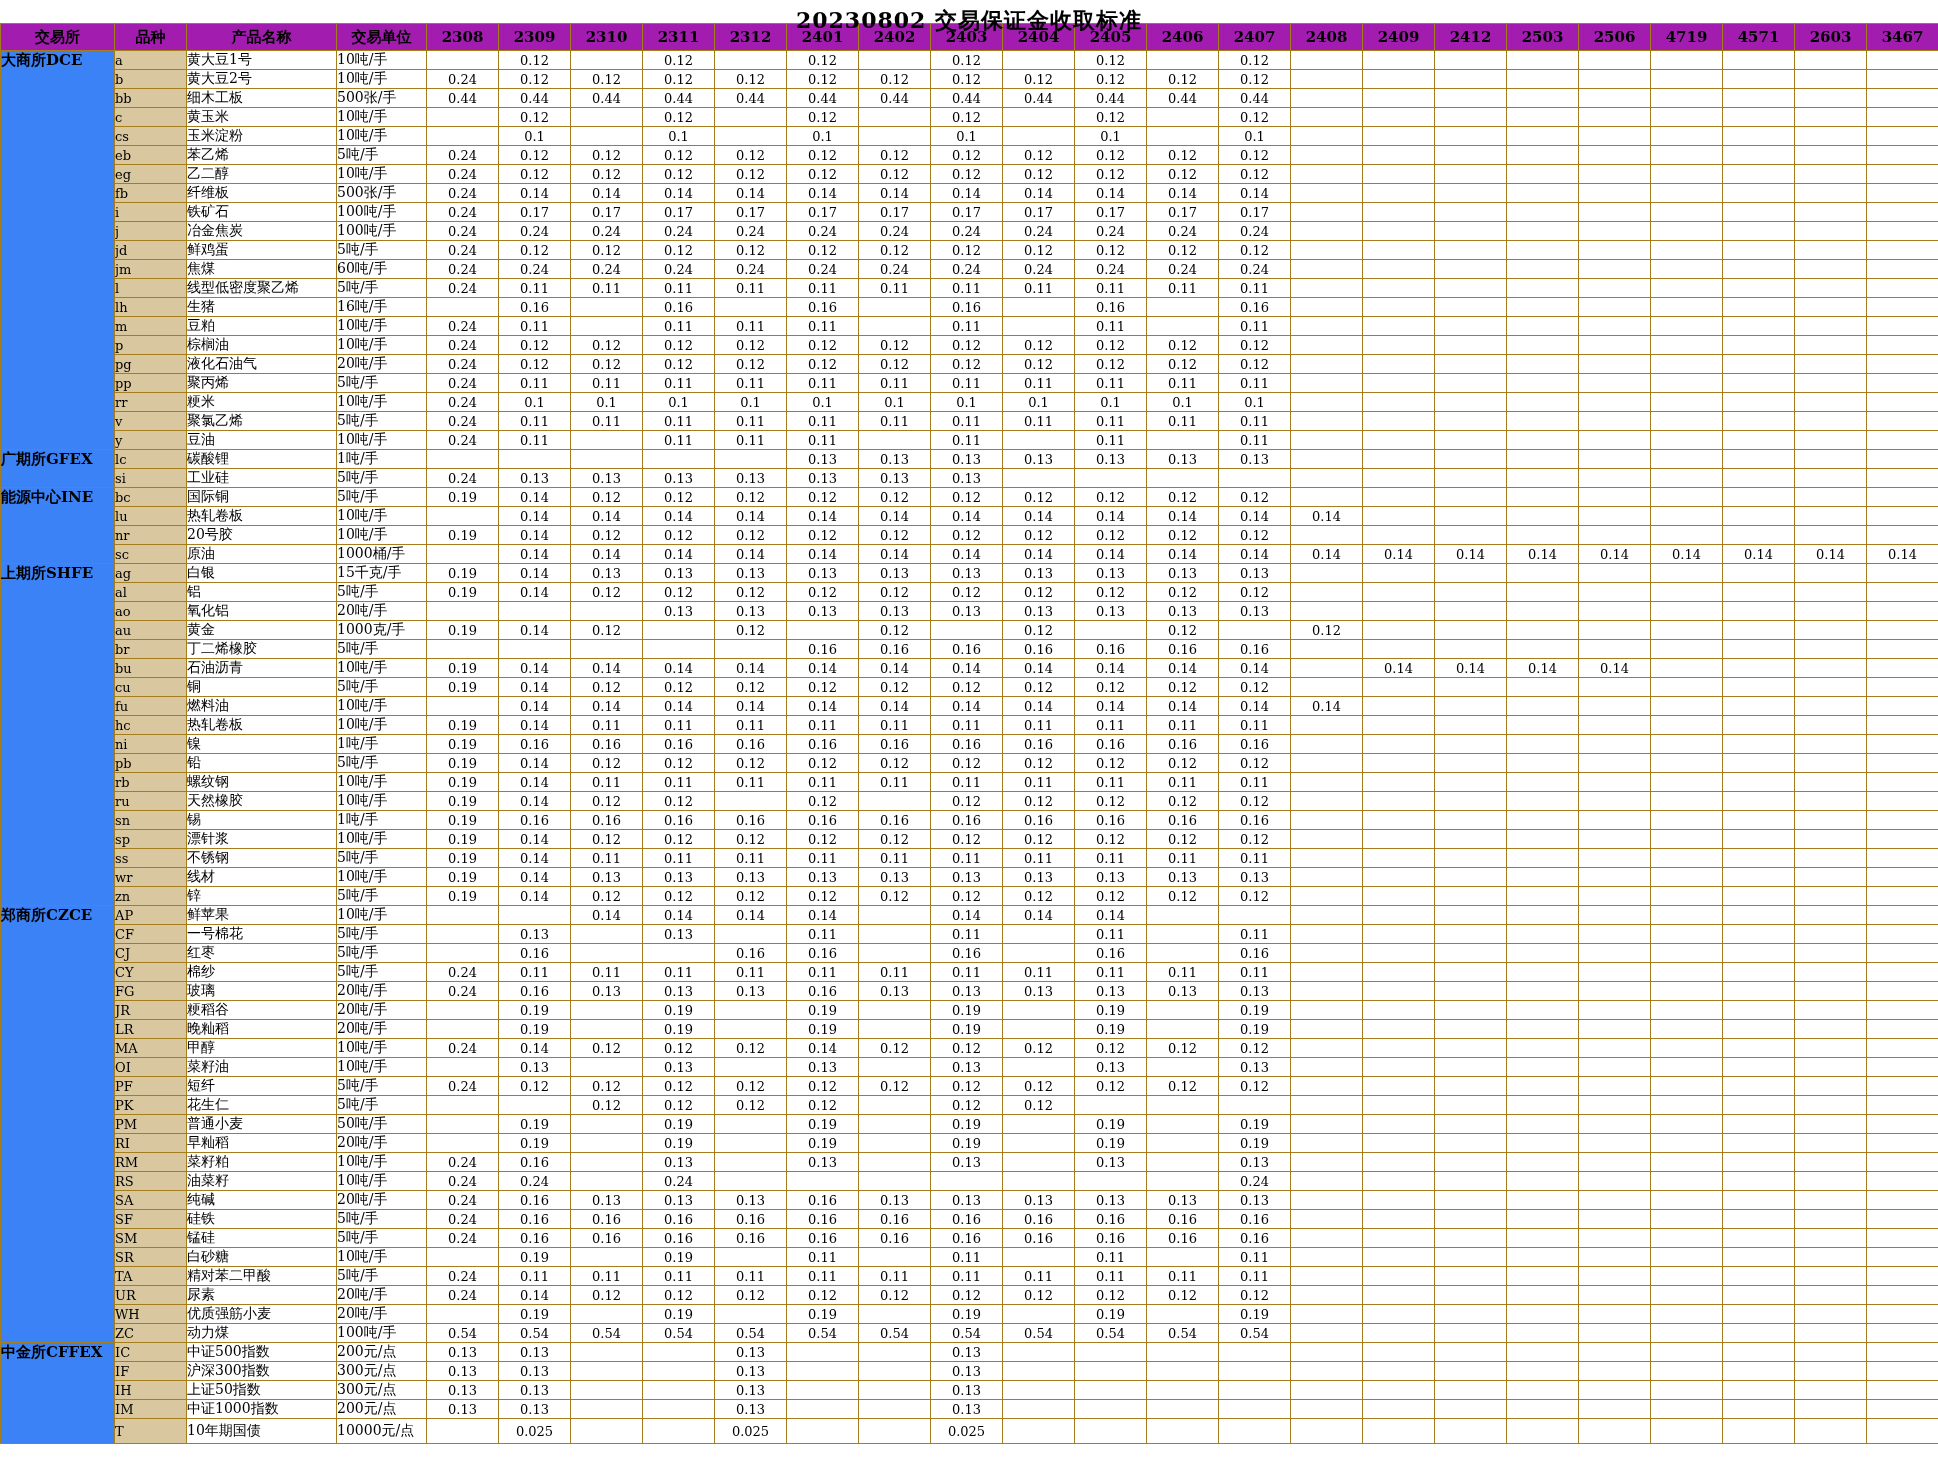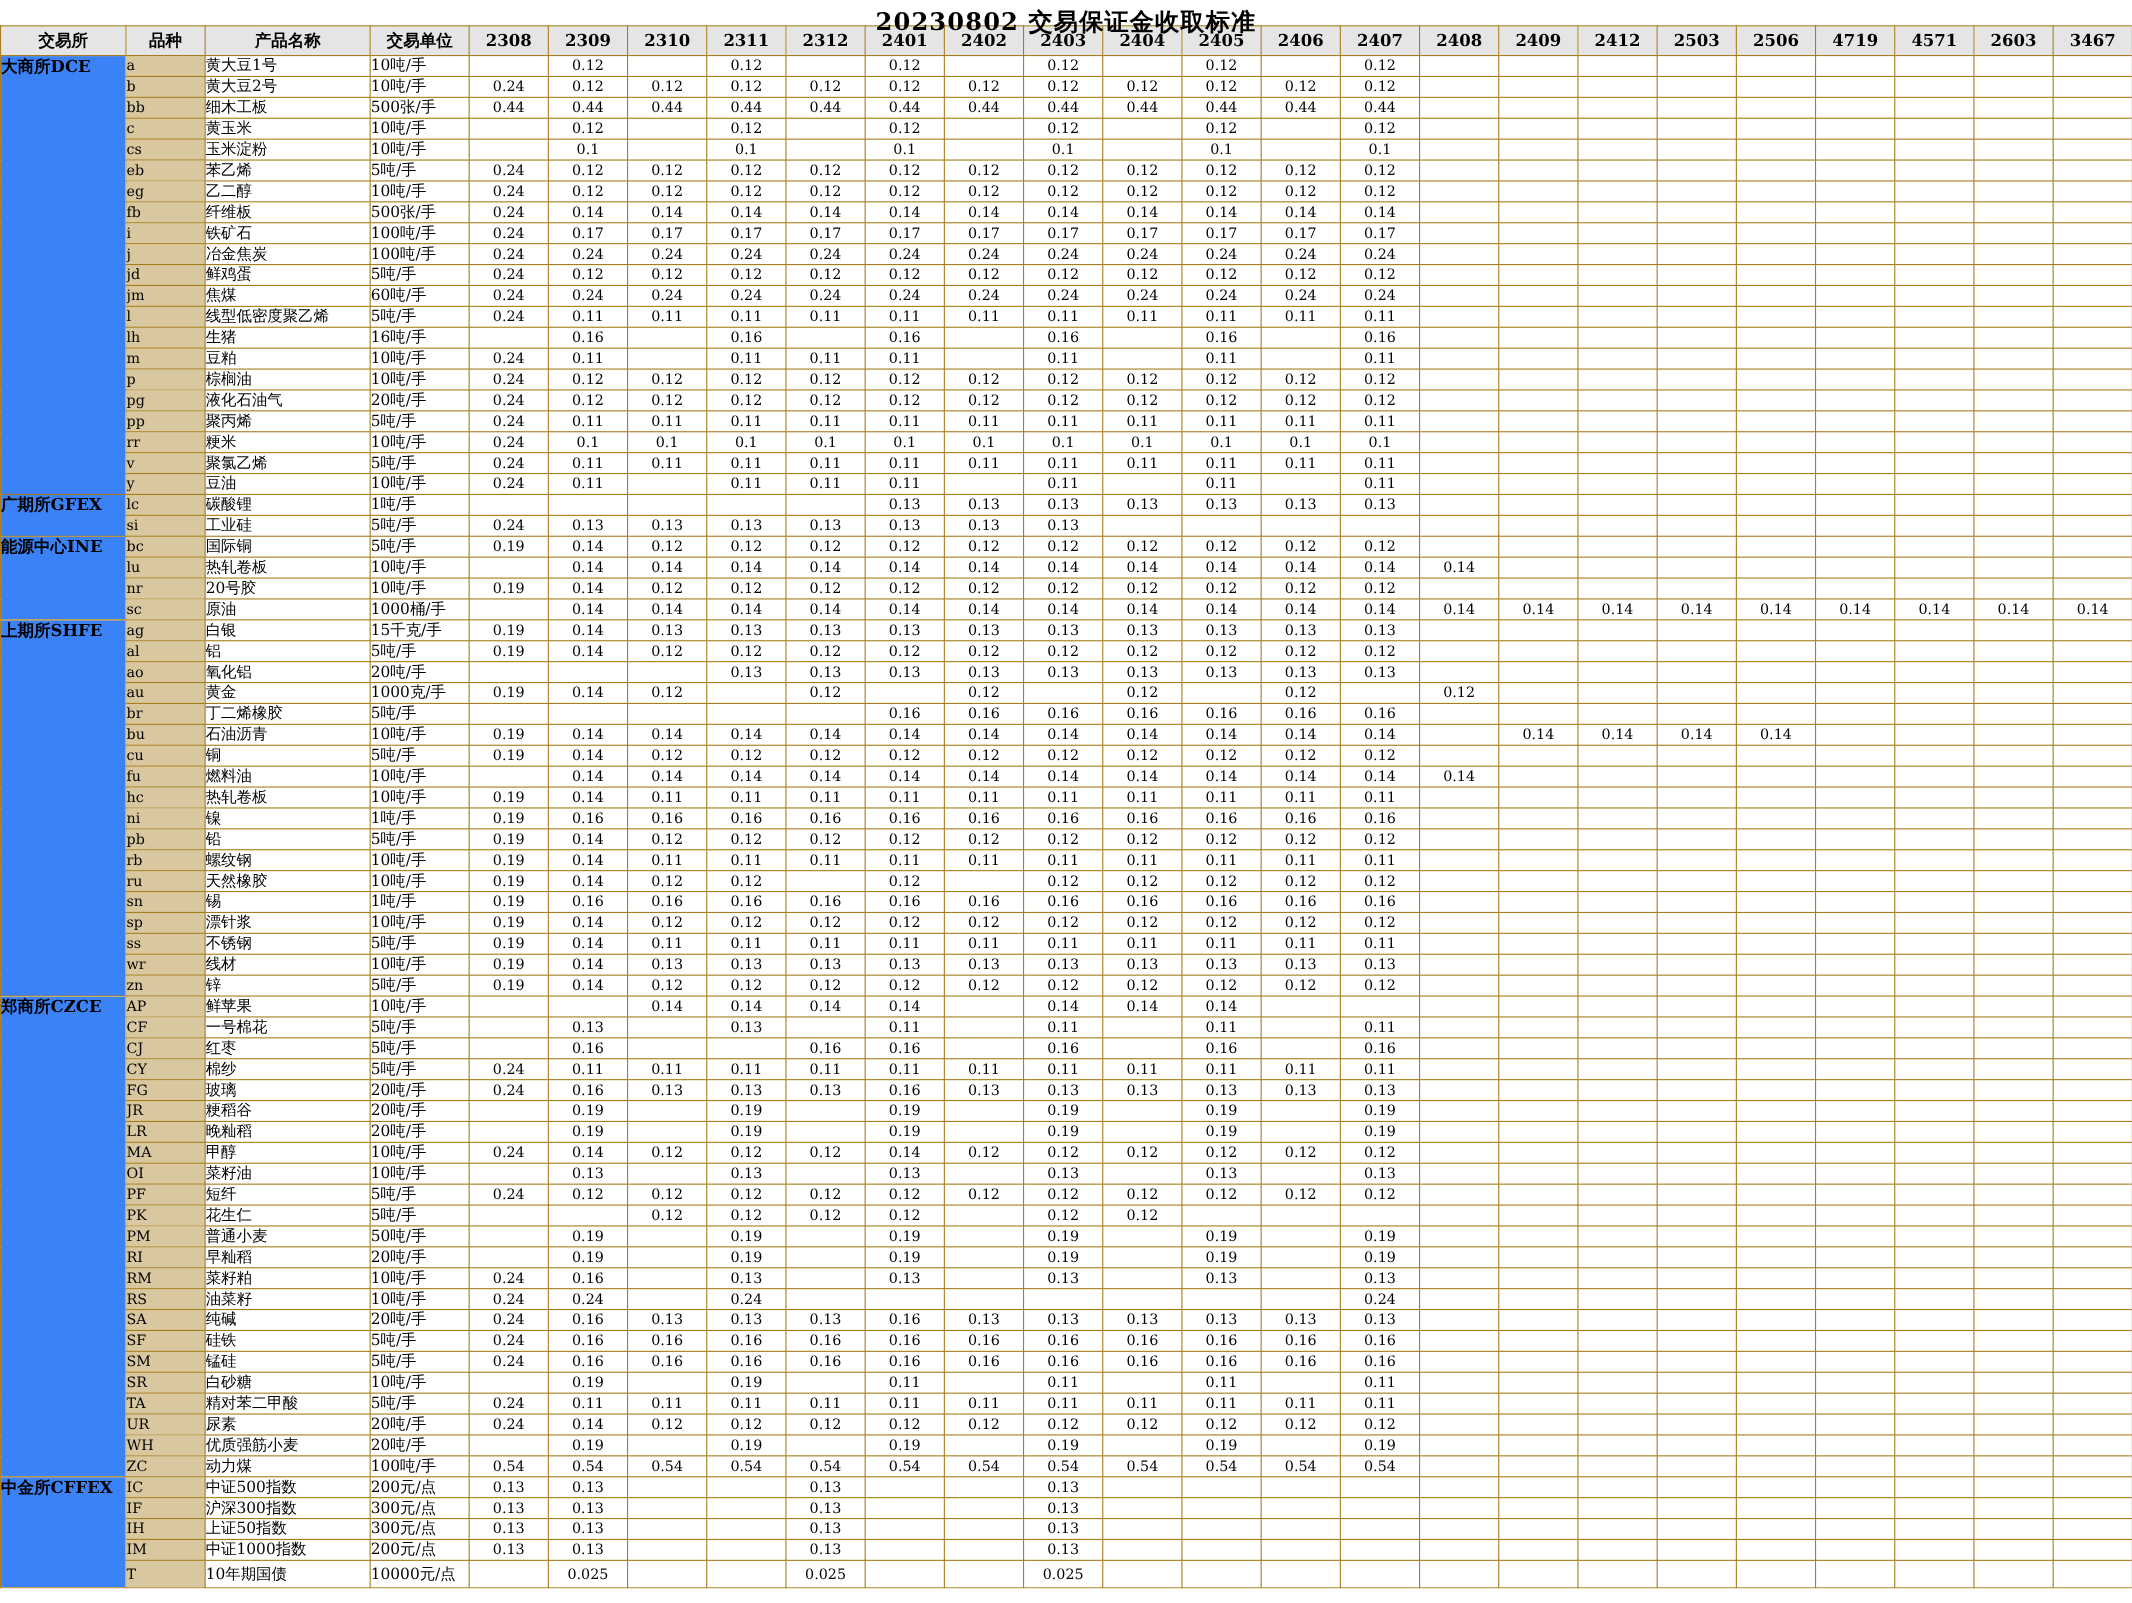--- a/index.html
+++ b/index.html
@@ -1,20 +1,20 @@
 <!DOCTYPE html>
 <html><head>
 <meta charset="utf-8">
 <style>
   html,body{margin:0;padding:0;background:#fff;}
   .page{width:1938px;font-family:"DejaVu Serif","Liberation Serif",serif;color:#000;}
   .title{height:23px;line-height:41px;text-align:center;font-size:22px;font-weight:700;letter-spacing:1px;}
   table.grid{border-collapse:collapse;table-layout:fixed;width:1938px;}
   table.grid td, table.grid th{border:1px solid #A67D1C;overflow:hidden;white-space:nowrap;padding:0;}
-  table.grid thead th{background:#e5e5e5;font-size:15px;font-weight:700;height:26px;text-align:center;}
+  table.grid thead th{background:#a21caf;font-size:15px;font-weight:700;height:26px;text-align:center;}
   td.exchange{background:#3b82f6;font-weight:700;font-size:15px;text-align:left;vertical-align:top;padding:1px 2px 0 5px;}
   td.symbol{background:#D9C7A0;font-size:13px;text-align:left;padding-left:5px;}
   td.product{background:#fff;font-size:14px;text-align:left;padding-left:4px;}
   td.unit{background:#fff;font-size:14px;text-align:left;padding-left:4px;}
   td.val{background:#fff;font-size:13px;text-align:center;}
   tr.r{height:18px;}
   tr.tall{height:25px;}
 </style>
 </head>
 <body>

